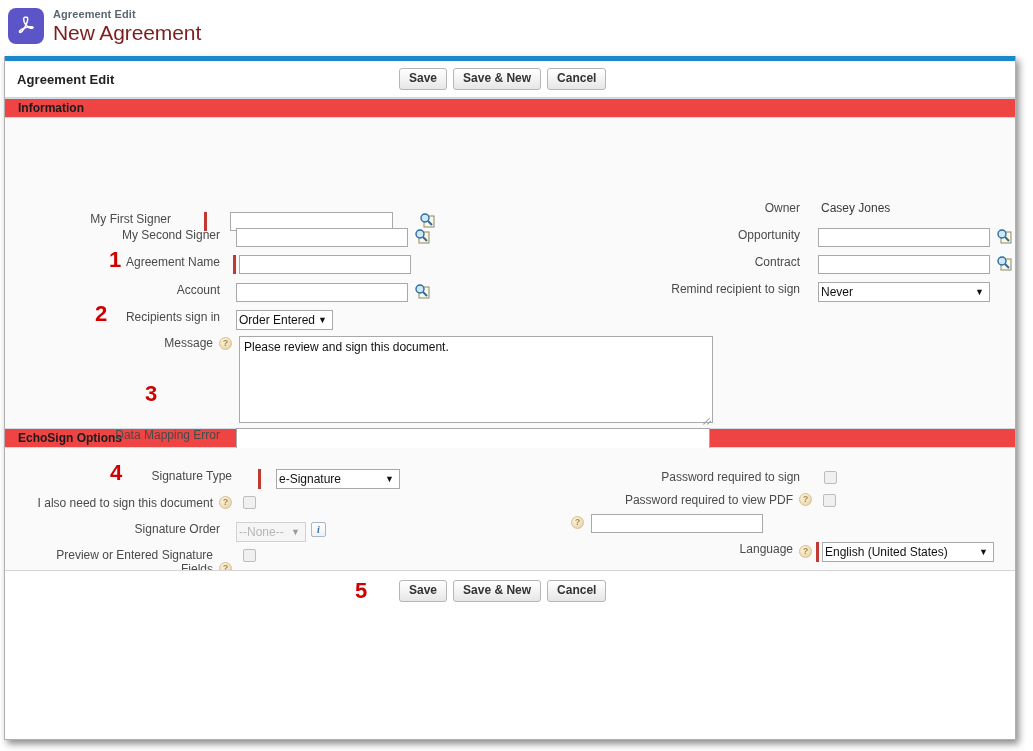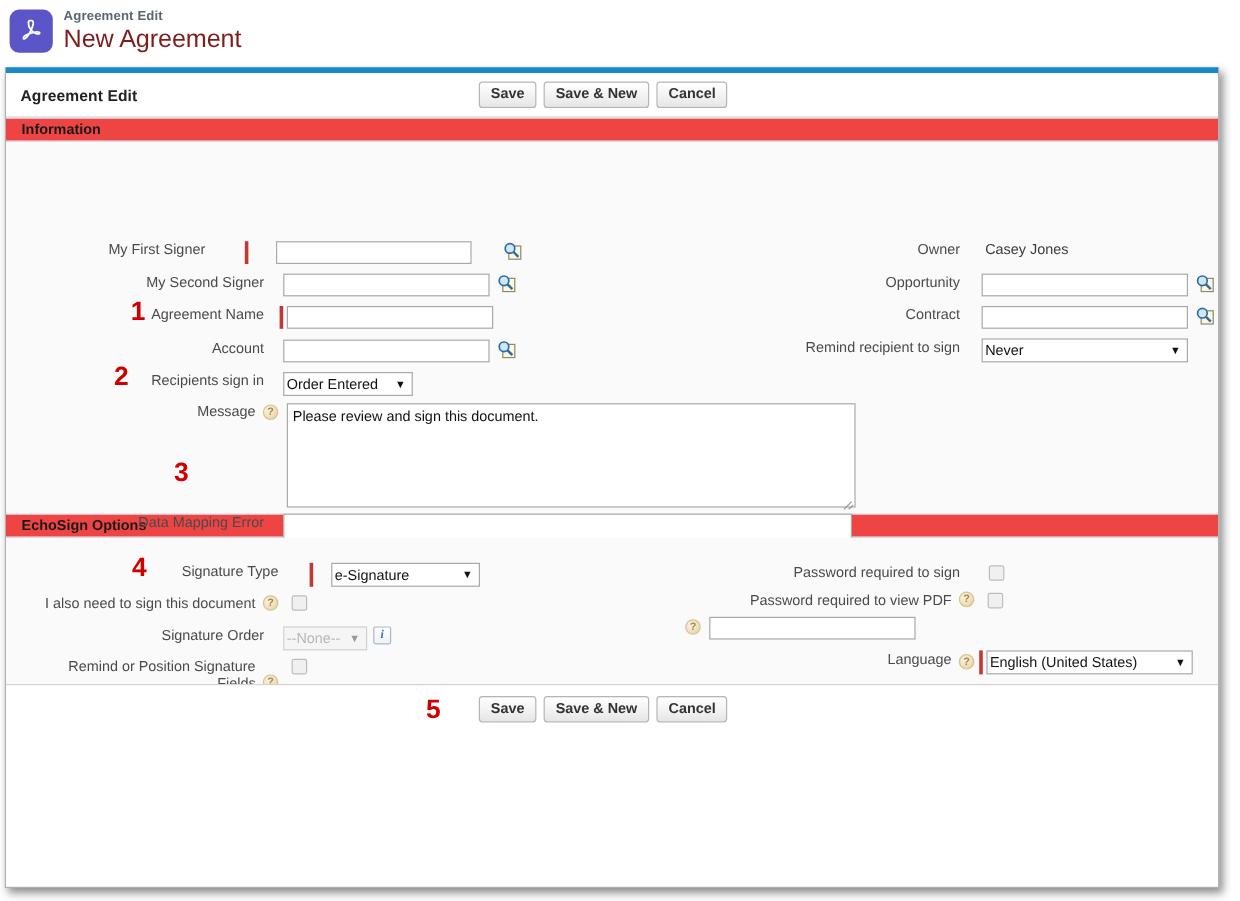--- a/index.html
+++ b/index.html
@@ -304,21 +304,21 @@
   <div class="section-bar">
     <span>Information</span>
   </div>
 
   <div class="section-body" id="info-body">
 
     <div class="anno" style="left:104px; top:131px;">1</div>
     <div class="anno" style="left:90px; top:185px;">2</div>
     <div class="anno" style="left:140px; top:265px;">3</div>
 
-    <div class="row" style="left:0; top:83px; width:430px;gap:20px;">
+    <div class="row" style="left:0; top:94px; width:430px;gap:20px;">
       <div class="lbl" style="width:215px;">My First Signer</div>
       <div class="req-bar" style="height:19px; margin-left:13px;"></div>
       <input class="txt" style="width: 172px;" value="">
       <span class="lookup" style="margin-left:6px;">
         <svg width="16" height="16" viewBox="0 0 16 16">
             <rect x="5" y="4" width="10" height="11" fill="#fdf6e3" stroke="#8a8a6a" stroke-width="1"></rect>
             <circle cx="6" cy="6" r="4" fill="#cfe6f5" stroke="#2a6c9e" stroke-width="1.4"></circle>
             <line x1="9" y1="9" x2="13" y2="13" stroke="#2a6c9e" stroke-width="2"></line>
           </svg>
       </span>
@@ -350,21 +350,21 @@
 
     <div class="row" style="left:0; top:137px; width:430px;">
       <div class="lbl" style="width:215px;">Agreement Name</div>
       <div class="req-bar" style="height:19px; margin-left:13px;"></div>
       <input class="txt" style="width: 172px;" value="">
     </div>
 
     <div class="row" style="left:0; top:192px; width:430px;">
       <div class="lbl" style="width:215px;">Recipients sign in</div>
       <span class="selwrap" style="margin-left:16px;">
-        <select class="sel" style="width:108px; padding-right:4px;">
+        <select class="sel" style="width:97px; padding-right:4px;">
           <option>Order Entered</option>
         </select>
         <span class="arr">▼</span>
       </span>
     </div>
 
     <div class="row" style="left:0; top:218px; width:720px;">
       <div class="lbl" style="width:208px;">Message</div>
       <span class="help" style="margin-left:6px; margin-top:1px;">?</span>
       <span class="ta-wrap" style="margin-left:7px;">
@@ -459,21 +459,21 @@
       <span class="selwrap" style="margin-left:16px;">
         <select class="sel disabled" style="width:70px; padding-right:16px;" disabled="">
           <option>--None--</option>
         </select>
         <span class="arr" style="color:#9a9a9a;">▼</span>
       </span>
       <span class="info-btn" style="margin-left:5px;">i</span>
     </div>
 
     <div class="row" style="left:0; top:100px;">
-      <div class="lbl wrap" style="width:188px; padding-left:20px;">Remind or Position Signature Fields</div>
+      <div class="lbl wrap" style="width:188px; padding-left:20px;">Preview or Entered Signature Fields</div>
       <span class="help" style="margin-left:6px; margin-top:14px;">?</span>
       <span class="cbx" style="margin-left:11px; margin-top:1px;"></span>
     </div>
 
     <div class="row" style="left:560px; top:22px;">
       <div class="lbl" style="width:235px;">Password required to sign</div>
       <span class="cbx" style="margin-left:24px; margin-top:1px;"></span>
     </div>
 
     <div class="row" style="left:560px; top:45px;">

